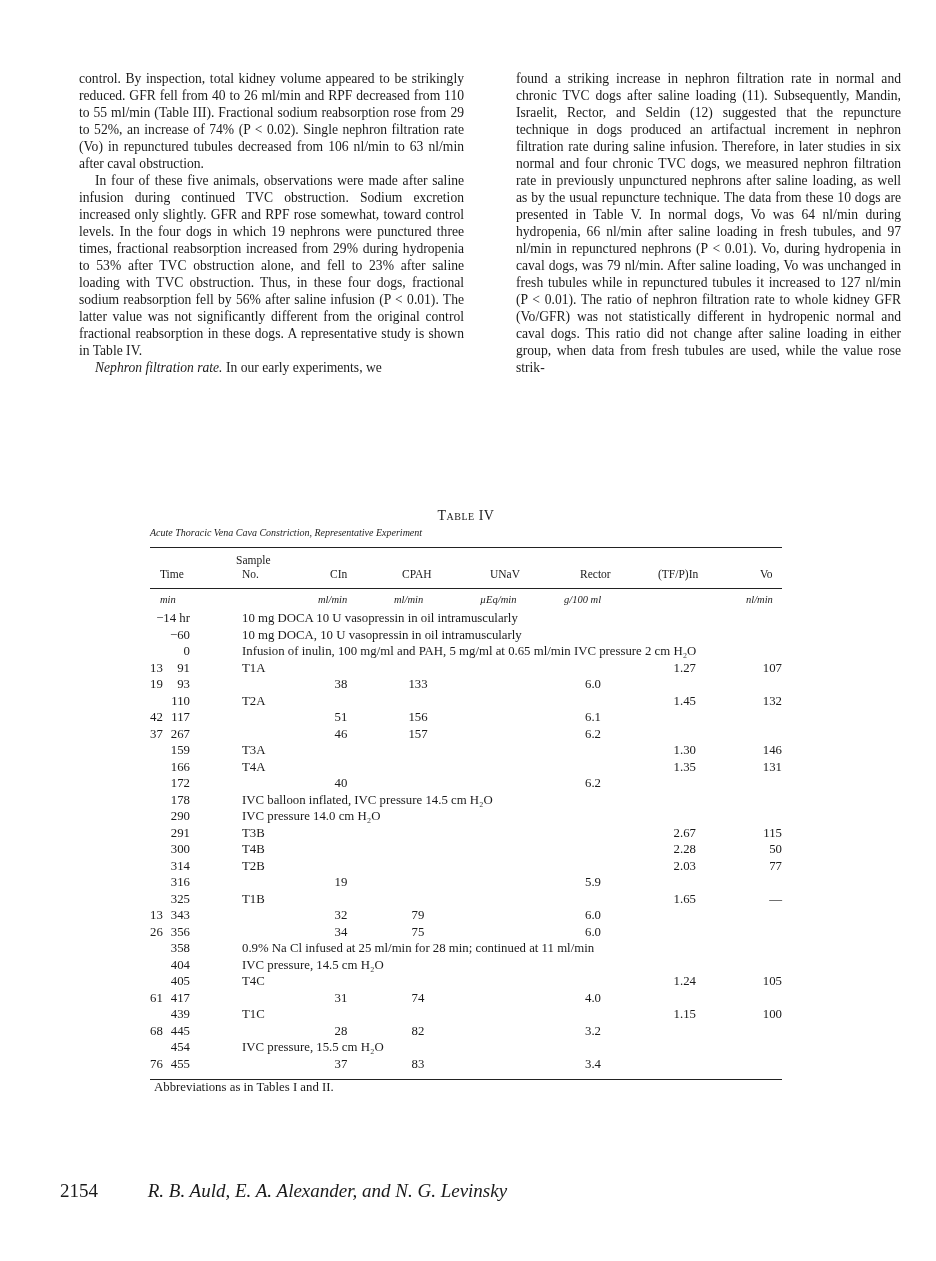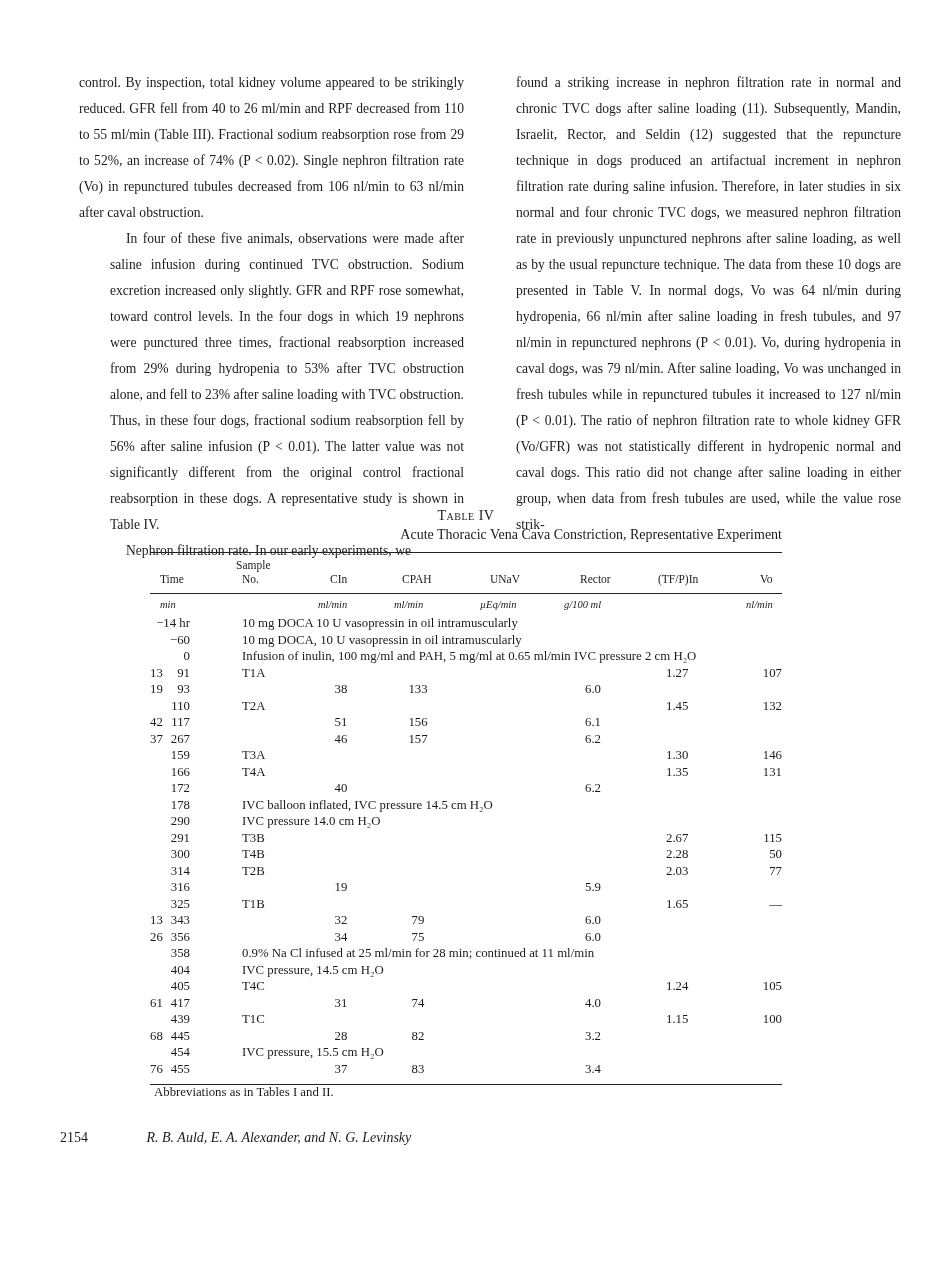--- a/index.html
+++ b/index.html
@@ -1,48 +1,48 @@
 <!DOCTYPE html>
 <html><head>
 <meta charset="utf-8">
 <style>
   html, body { margin:0; padding:0; background:#fff; }
   body { width:936px; height:1261px; position:relative; overflow:hidden;
          font-family:"Liberation Serif","DejaVu Serif",serif; color:#1a1a1a; }
-  .col { position:absolute; top:70px; width:385px; font-size:13.6px; line-height:26px;
+  .col { position:absolute; top:70px; width:385px; font-size:13.6px; line-height:17px;
          text-align:justify; }
   .col p { margin:0; }
-  .col p.indent { text-indent:16px;margin-left:31px; }
+  .col p.indent { text-indent:16px; }
   #col-left { left:79px; }
   #col-right { left:492px;margin-left:24px; }
-  .ital { }
+  .ital { font-style:italic; }
 
   #table-block { position:absolute; left:150px; top:508px; width:632px; }
   .tbl-title { text-align:center; font-size:14px; letter-spacing:0.5px; font-variant:small-caps; }
-  .tbl-subtitle { text-align:right; font-size:14px; margin-top:3px; }
+  .tbl-subtitle { text-align:left; font-style:italic; font-size:10px; margin-top:3px; }
   .rule { border-top:1.3px solid #222; }
   .rule-top { margin-top:9px; }
   .head { position:relative; height:40px; font-size:11.5px; }
   .head span { position:absolute; bottom:8px; }
   .units { position:relative; height:22px; font-size:10.5px; font-style:italic; font-weight:normal; }
   .units span { position:absolute; top:5px; }
   .rows { position:relative; font-size:12.8px; }
   .row { position:relative; height:16.5px; }
   .row span { position:absolute; top:0; white-space:nowrap; }
   .c-time { width:40px; text-align:right; left:0; }
   .c-sample { left:92px; }
   .c-note { left:92px; }
   .c-cin { left:178px; width:26px; text-align:center; }
   .c-cpah { left:253px; width:30px; text-align:center; }
   .c-pprot { left:430px; width:26px; text-align:center; }
-  .c-tfp { left:516px; width:30px; text-align:left; }
+  .c-tfp { left:516px; width:30px; text-align:right; }
   .c-vo { left:600px; width:32px; text-align:right; }
   .footnote { font-size:12.8px; margin-top:0; margin-left:4px; }
 
-  #footer { position:absolute; left:60px; top:1130px; font-size:14px; }
+  #footer { position:absolute; left:60px; top:1180px; font-size:19px; }
   #footer .pg { display:inline-block; width:83px; }
   #footer .authors { font-style:italic; }
 </style>
 </head>
 <body>
 
 <div id="col-left" class="col">
   <p>control. By inspection, total kidney volume appeared to be strikingly reduced. GFR fell from 40 to 26 ml/min and RPF decreased from 110 to 55 ml/min (Table III). Fractional sodium reabsorption rose from 29 to 52%, an increase of 74% (P &lt; 0.02). Single nephron filtration rate (Vo) in repunctured tubules decreased from 106 nl/min to 63 nl/min after caval obstruction.</p>
   <p class="indent">In four of these five animals, observations were made after saline infusion during continued TVC obstruction. Sodium excretion increased only slightly. GFR and RPF rose somewhat, toward control levels. In the four dogs in which 19 nephrons were punctured three times, fractional reabsorption increased from 29% during hydropenia to 53% after TVC obstruction alone, and fell to 23% after saline loading with TVC obstruction. Thus, in these four dogs, fractional sodium reabsorption fell by 56% after saline infusion (P &lt; 0.01). The latter value was not significantly different from the original control fractional reabsorption in these dogs. A representative study is shown in Table IV.</p>
   <p class="indent"><span class="ital">Nephron filtration rate.</span><span> In our early experiments, we</span></p>

